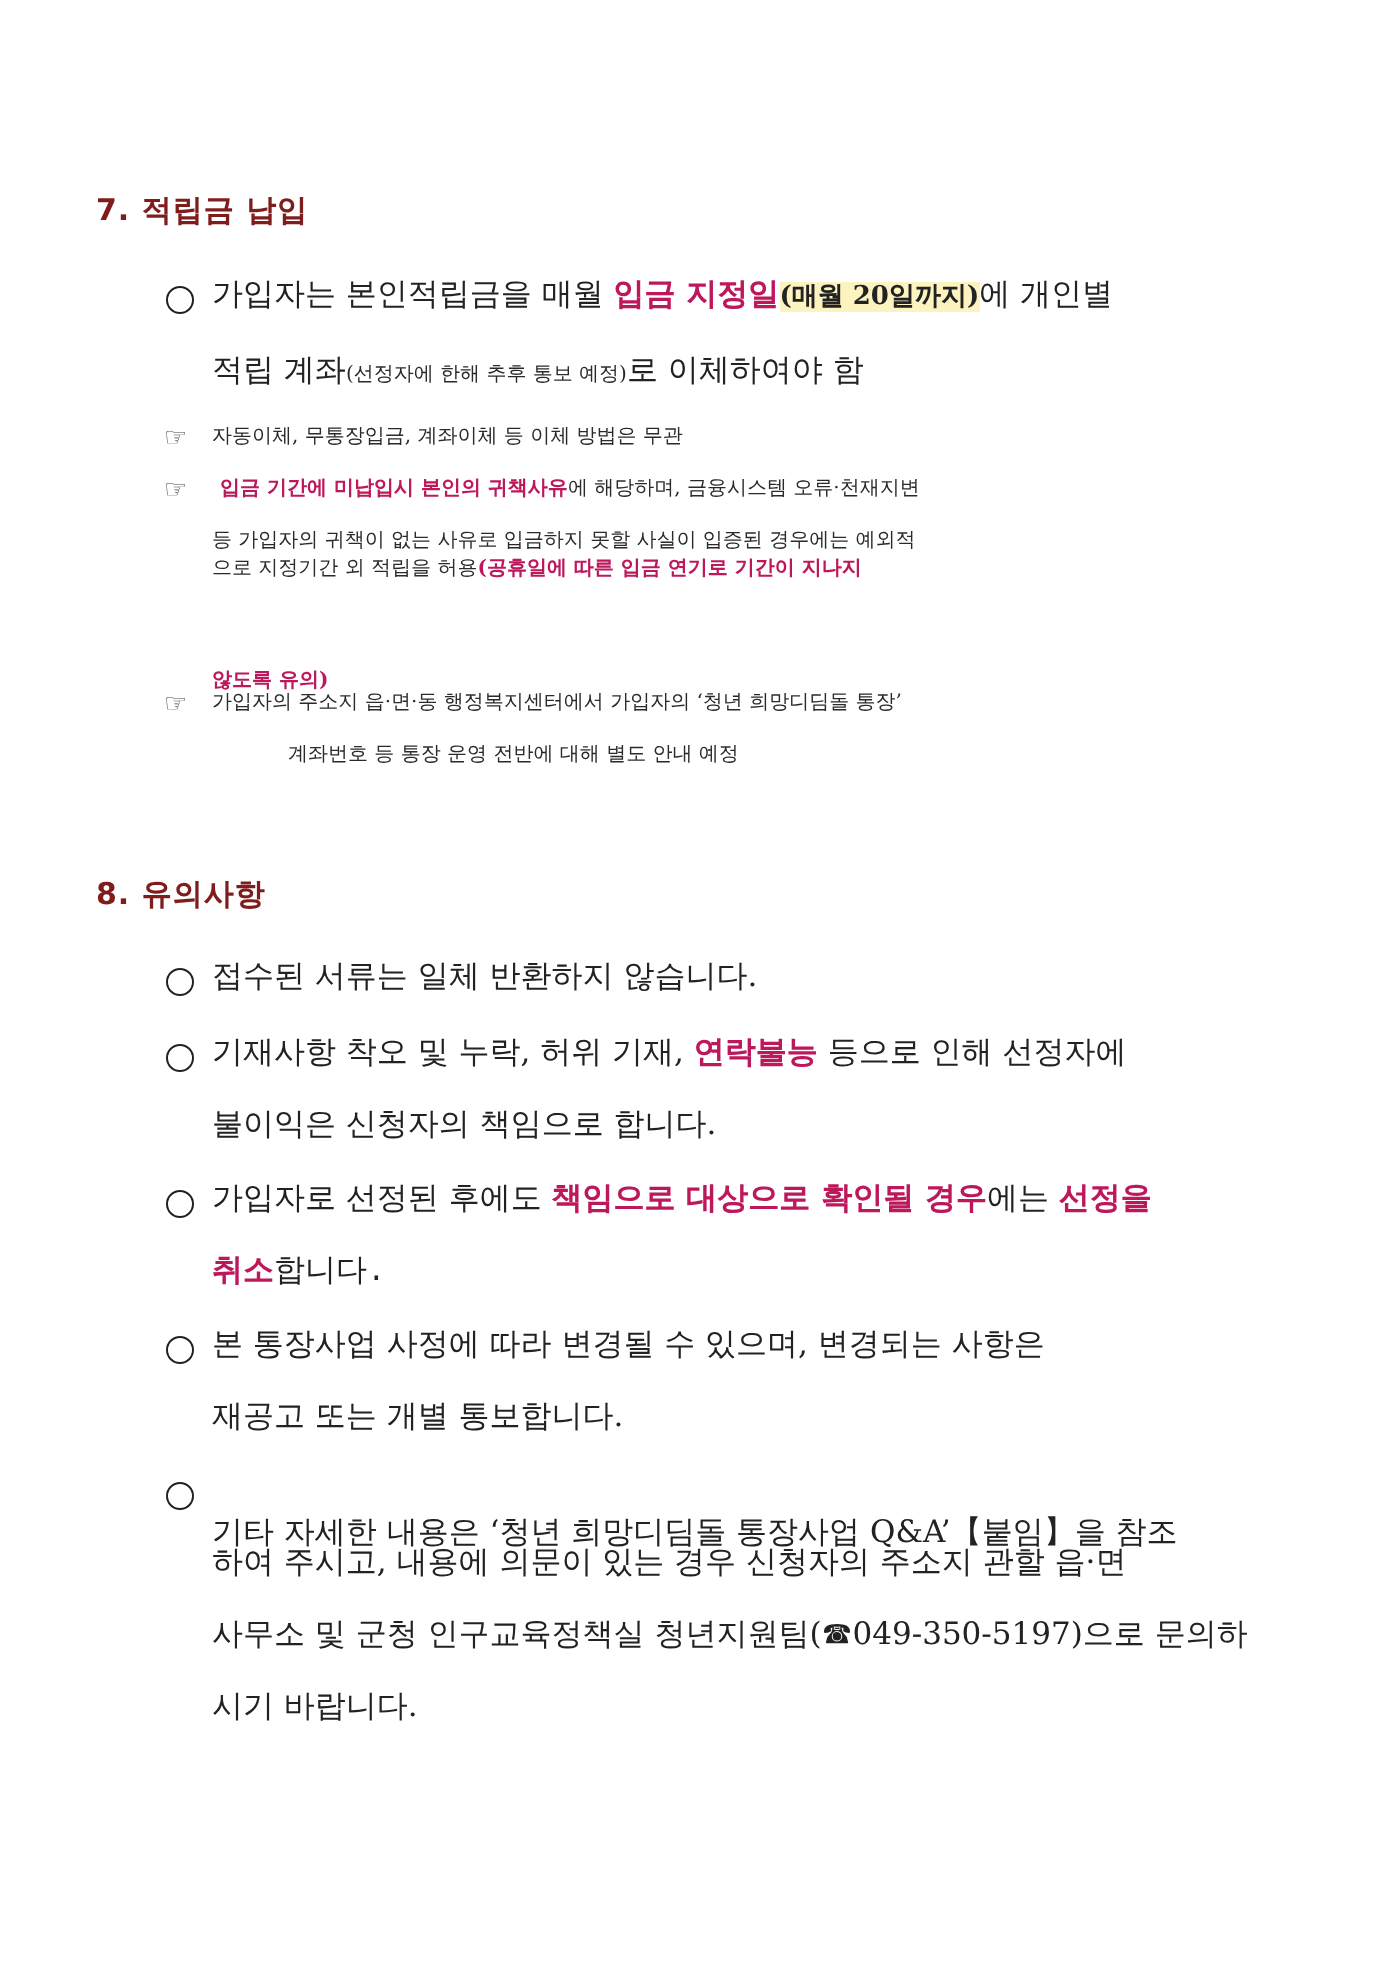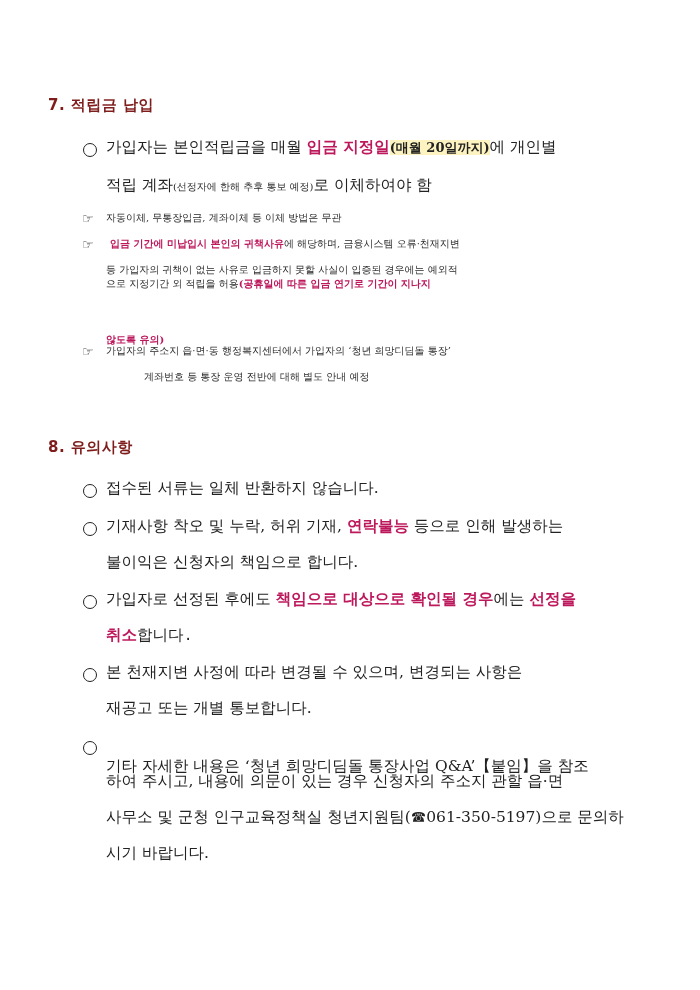--- a/index.html
+++ b/index.html
@@ -52,33 +52,33 @@
 <div class="line small" style="left:106px;top:344px;">가입자의 주소지 읍·면·동 행정복지센터에서 가입자의 ‘청년 희망디딤돌 통장’</div>
 <div class="line small" style="left:106px;top:370px;margin-left:38px;">계좌번호 등 통장 운영 전반에 대해 별도 안내 예정</div>
 
 <div class="sec-title" style="top:438px;">8. 유의사항</div>
 
 <div class="circle" style="left:83px;top:484px;"></div>
 <div class="line" style="left:106px;top:478px;">접수된 서류는 일체 반환하지 않습니다.</div>
 
 <div class="circle" style="left:83px;top:522px;"></div>
 <div class="line" style="left:106px;top:516px;">
-  <span>기재사항 착오 및 누락, 허위 기재, </span><span class="b">연락불능</span><span> 등으로 인해 발생하는</span>
+  <span>기재사항 착오 및 누락, 허위 기재, </span><span class="b">연락불능</span><span> 등으로 인해 선정자에</span>
 </div>
 <div class="line" style="left:106px;top:552px;">불이익은 신청자의 책임으로 합니다.</div>
 
 <div class="circle" style="left:83px;top:595px;"></div>
 <div class="line" style="left:106px;top:589px;">
   <span>가입자로 선정된 후에도 </span><span class="b">책임으로 대상으로 확인될 경우</span><span>에는 </span><span class="b">선정을</span>
 </div>
 <div class="line" style="left:106px;top:625px;font-family:Liberation Mono, monospace;">
   <span class="b">취소</span><span>합니다.</span>
 </div>
 
 <div class="circle" style="left:83px;top:668px;"></div>
-<div class="line" style="left:106px;top:662px;">본 천재지변 사정에 따라 변경될 수 있으며, 변경되는 사항은</div>
+<div class="line" style="left:106px;top:662px;">본 통장사업 사정에 따라 변경될 수 있으며, 변경되는 사항은</div>
 <div class="line" style="left:106px;top:698px;">재공고 또는 개별 통보합니다.</div>
 
 <div class="circle" style="left:83px;top:741px;"></div>
 <div class="line" style="left:106px;top:756px;">기타 자세한 내용은 ‘청년 희망디딤돌 통장사업 Q&amp;A’【붙임】을 참조</div>
 <div class="line" style="left:106px;top:771px;">하여 주시고, 내용에 의문이 있는 경우 신청자의 주소지 관할 읍·면</div>
-<div class="line" style="left:106px;top:807px;">사무소 및 군청 인구교육정책실 청년지원팀(☎061-350-5197)으로 문의하</div>
+<div class="line" style="left:106px;top:807px;">사무소 및 군청 인구교육정책실 청년지원팀(☎049-350-5197)으로 문의하</div>
 <div class="line" style="left:106px;top:843px;">시기 바랍니다.</div>
 
 </body></html>

